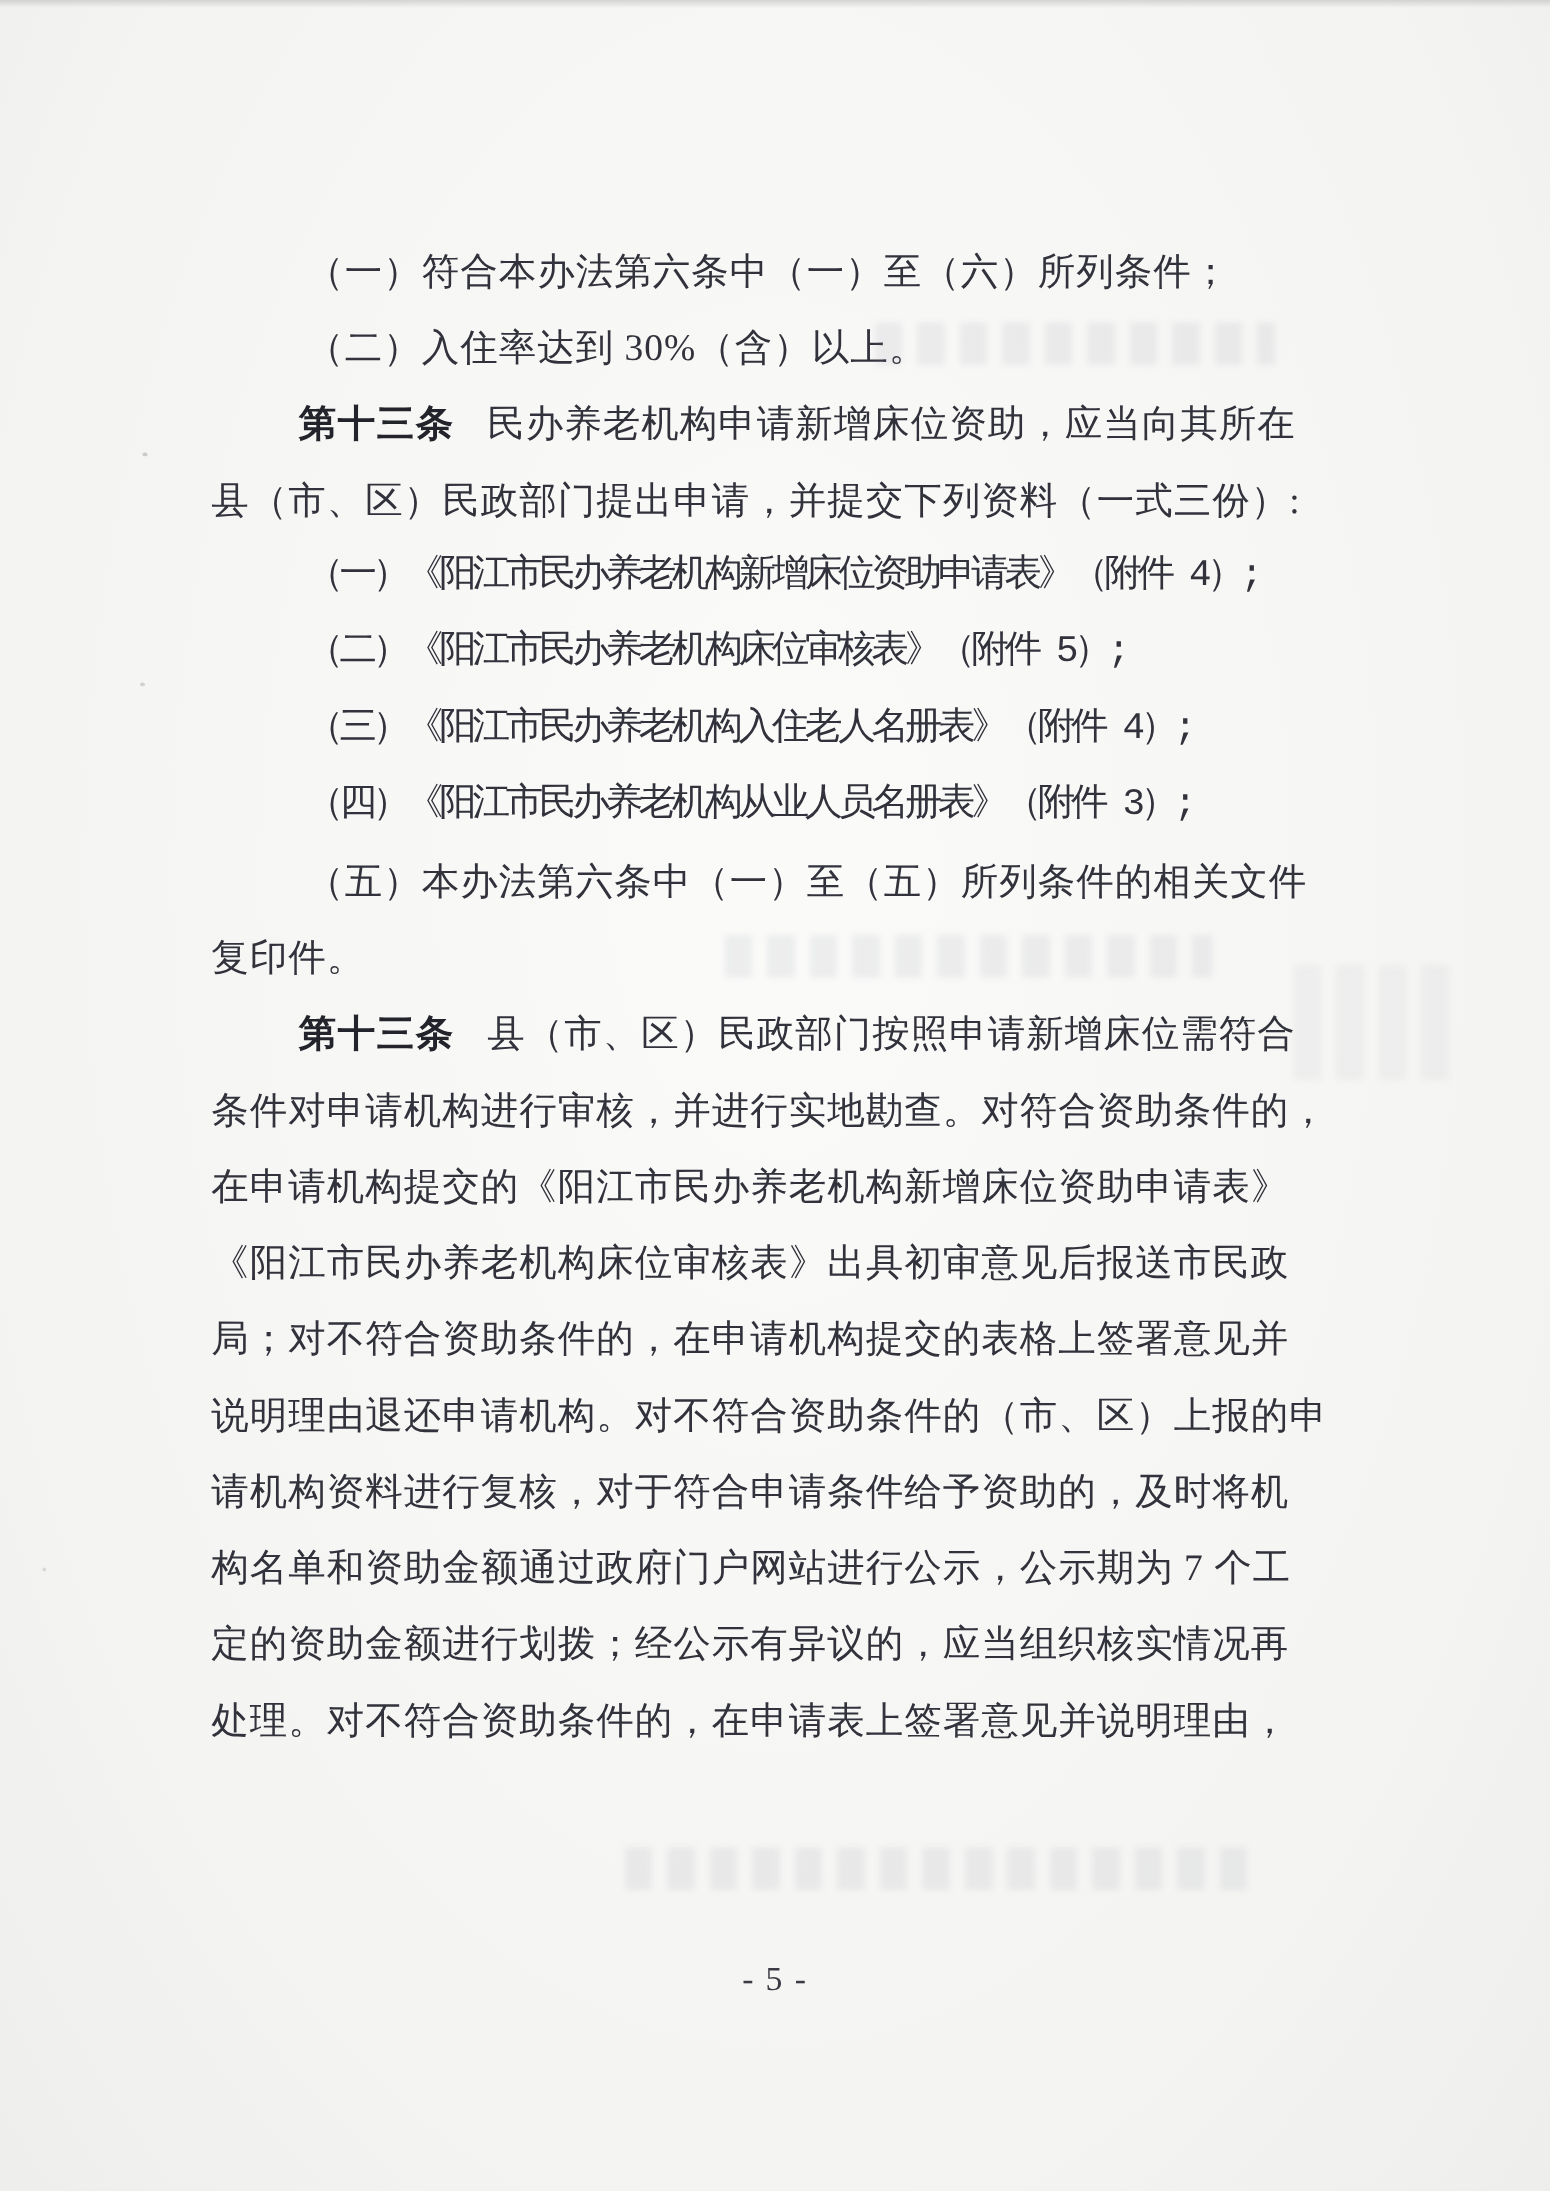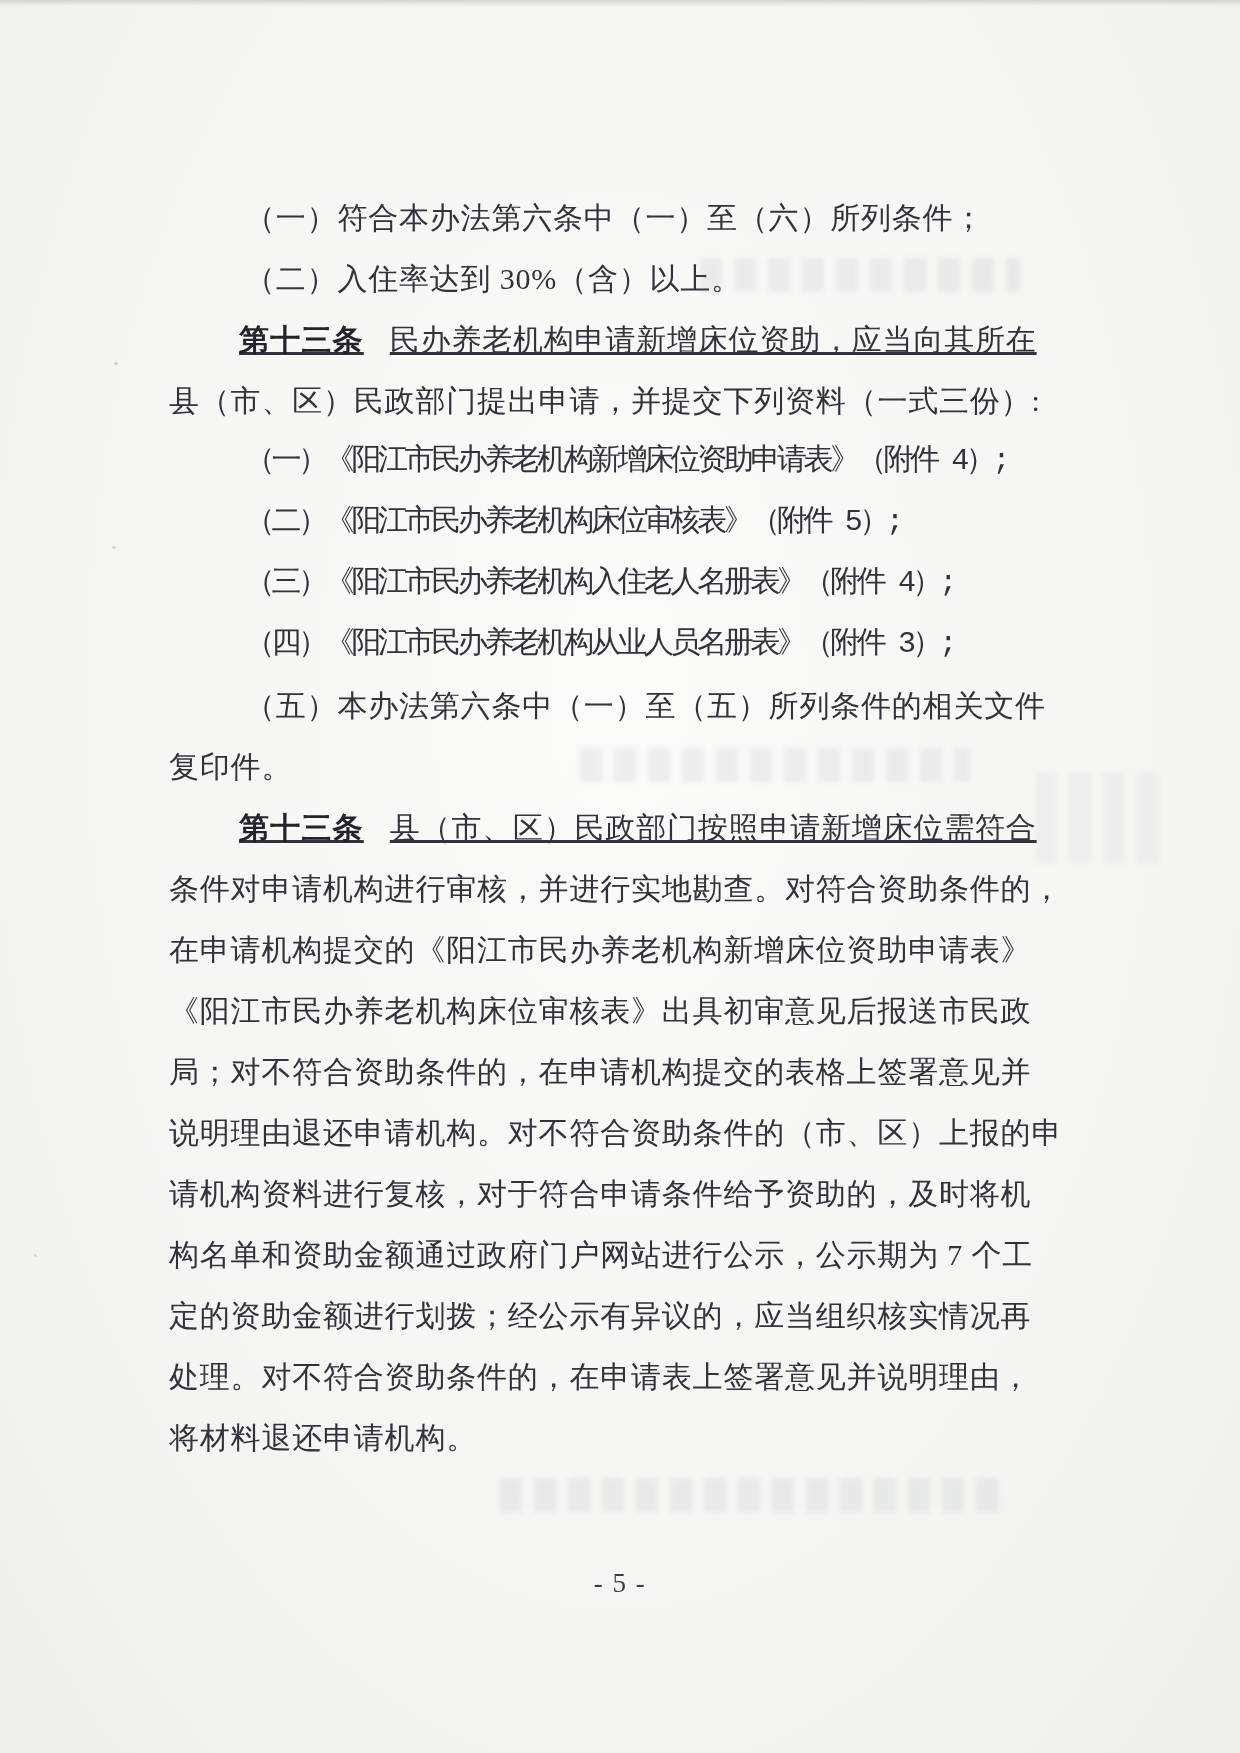--- a/index.html
+++ b/index.html
@@ -21,21 +21,21 @@
   }
   .l{
     height:61px;line-height:61px;
     font-size:30px;
     color:#31323b;
     letter-spacing:.8px;
     white-space:nowrap;
   }
   .ind{padding-left:76px;}
   .tight{letter-spacing:-3.4px;font-family:Liberation Mono, monospace;}
-  .art{padding-left:70px;text-decoration:underline;}
+  .art{padding-left:70px;}
   .art-head{
     font-weight:700;color:#23242b;margin-right:26px;letter-spacing:1.2px;
   }
   .footer{
     position:absolute;top:1568px;left:0;width:100%;
     text-align:center;font-size:27px;color:#3a3b44;letter-spacing:1.5px;
   }
   
   .ghost{
     position:absolute;height:34px;
@@ -73,21 +73,20 @@
       <div class="l art"><span class="art-head">第十三条</span><span>县（市、区）民政部门按照申请新增床位需符合</span></div>
       <div class="l">条件对申请机构进行审核，并进行实地勘查。对符合资助条件的，</div>
       <div class="l">在申请机构提交的《阳江市民办养老机构新增床位资助申请表》</div>
       <div class="l">《阳江市民办养老机构床位审核表》出具初审意见后报送市民政</div>
       <div class="l">局；对不符合资助条件的，在申请机构提交的表格上签署意见并</div>
       <div class="l">说明理由退还申请机构。对不符合资助条件的（市、区）上报的申</div>
       <div class="l">请机构资料进行复核，对于符合申请条件给予资助的，及时将机</div>
       <div class="l">构名单和资助金额通过政府门户网站进行公示，公示期为 7 个工</div>
       <div class="l">定的资助金额进行划拨；经公示有异议的，应当组织核实情况再</div>
       <div class="l">处理。对不符合资助条件的，在申请表上签署意见并说明理由，</div>
-      <div class="l">将材料退还申请机构。</div>
     </div>
 
   <div class="footer">- 5 -</div>
 
   <div class="ghost g1"></div>
   <div class="ghost g2"></div>
   <div class="ghost g3"></div>
   <div class="ghost g4"></div>
   <div class="speck s1"></div>
   <div class="speck s2"></div>

